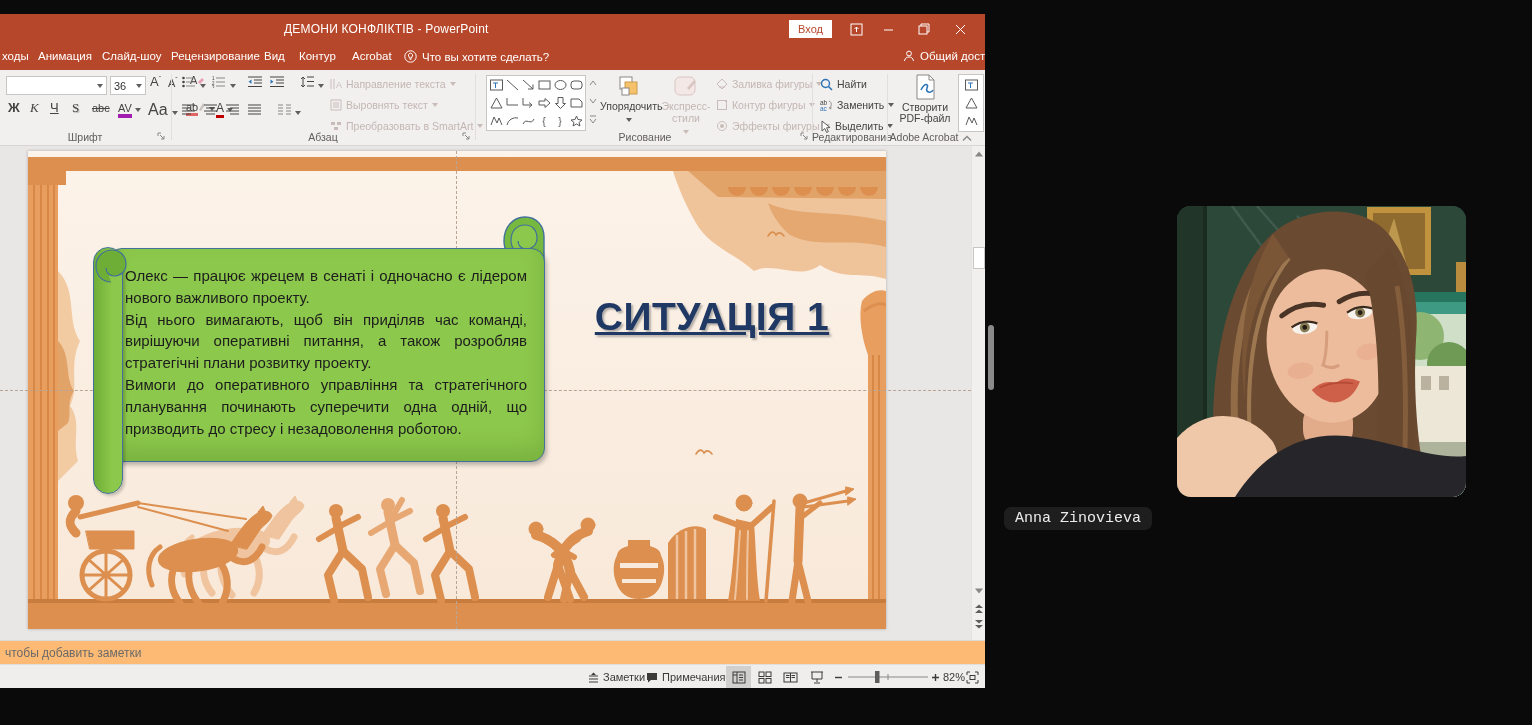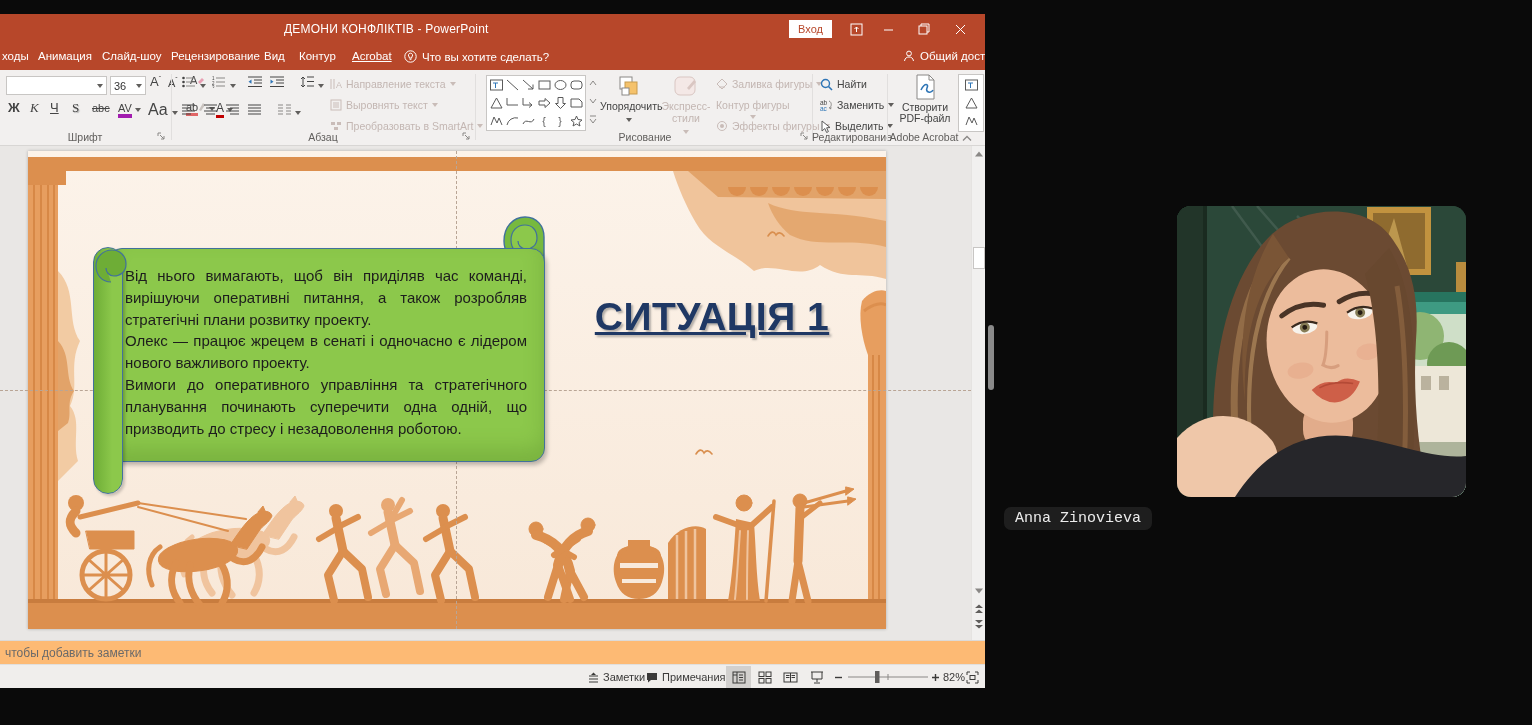--- a/index.html
+++ b/index.html
@@ -100,21 +100,21 @@
     </span>
   </div>
 
   <div class="menubar">
     <span class="mtab" style="left:2px;">ходы</span>
     <span class="mtab" style="left:38px;">Анимация</span>
     <span class="mtab" style="left:102px;">Слайд-шоу</span>
     <span class="mtab" style="left:171px;">Рецензирование</span>
     <span class="mtab" style="left:264px;">Вид</span>
     <span class="mtab" style="left:299px;">Контур</span>
-    <span class="mtab" style="left:352px;text-decoration:underline;">Acrobat</span>
+    <span class="mtab" style="left:352px;">Acrobat</span>
     <span class="mtab tellme" style="left:404px;">
       <svg width="13" height="13" viewBox="0 0 13 13">
           <circle cx="6.5" cy="6.5" r="5.7" fill="none" stroke="#fff" stroke-width="1"></circle>
           <path d="M6.5 3.2 a2.1 2.1 0 0 1 1.2 3.8 v1.1 h-2.4 v-1.1 a2.1 2.1 0 0 1 1.2 -3.8 M5.6 9.3 h1.8" stroke="#fff" fill="none" stroke-width="1"></path>
         </svg>
       <span>Что вы хотите сделать?</span>
     </span>
     <span class="mtab tellme" style="left:903px;">
       <svg width="12" height="12" viewBox="0 0 12 12">
           <circle cx="6" cy="3.5" r="2.4" fill="none" stroke="#fff"></circle>
@@ -348,21 +348,21 @@
       <span class="caret dis" style="margin-top:1px;"></span>
     </div>
     <div class="rrow dis" style="left:716px; top:4px;">
       <svg class="micon" width="12" height="12" viewBox="0 0 12 12">
           <path d="M6 1 L11 6 L6 11 L1 6 Z" fill="none" stroke="#C9BCB8"></path>
           <path d="M3 9 L9 9" stroke="#C9BCB8"></path>
         </svg>
       <span>Заливка фигуры</span>
         <span class="caret dis"></span>
     </div>
-    <div class="rrow dis" style="left:716px; top:25px;flex-direction:column;">
+    <div class="rrow dis" style="left:716px; top:25px;">
       <svg class="micon" width="12" height="12" viewBox="0 0 12 12">
           <rect x="1.5" y="1.5" width="9" height="9" fill="none" stroke="#C9BCB8"></rect>
           <path d="M9 2 L11 4" stroke="#C9BCB8"></path>
         </svg>
       <span>Контур фигуры</span>
         <span class="caret dis"></span>
     </div>
     <div class="rrow dis" style="left:716px; top:46px;">
       <svg class="micon" width="12" height="12" viewBox="0 0 12 12">
           <circle cx="6" cy="6" r="4.5" fill="none" stroke="#C9BCB8"></circle>
@@ -578,22 +578,22 @@
     <svg class="abs" style="left:408px; top:0;" width="46" height="48" viewBox="0 0 46 48">
       <path d="M23,47 C10,47 3,37 3,26 C3,12 12,2 24,2 C36,2 43,11 43,22 L43,47 Z" fill="#77B93E" stroke="#41719C" stroke-width="1.4"></path>
       <path d="M24,40 C15,40 10,33 10,25 C10,16 16,10 24,10 C31,10 36,15 36,23 C36,30 31,34 25,34 C20,34 17,30 17,26" fill="#8CC84B" stroke="#41719C" stroke-width="1.2"></path>
     </svg>
     <div class="sc-body"></div>
     <div class="sc-roll"></div>
     <svg class="abs" style="left:1px; top:33px;" width="34" height="36" viewBox="0 0 34 36">
       <path d="M17,34 C8,34 2,27 2,18 C2,9 9,2 18,2 C26,2 32,8 32,16 C32,24 26,28 20,28 C15,28 12,24 12,20" fill="#6EAD36" stroke="#41719C" stroke-width="1.2"></path>
     </svg>
     <div class="sc-text">
+      <p>Олекс — працює жрецем в сенаті і одночасно є лідером нового важливого проекту.</p>
       <p>Від нього вимагають, щоб він приділяв час команді, вирішуючи оперативні питання, а також розробляв стратегічні плани розвитку проекту.</p>
-      <p>Олекс — працює жрецем в сенаті і одночасно є лідером нового важливого проекту.</p>
       <p>Вимоги до оперативного управління та стратегічного планування починають суперечити одна одній, що призводить до стресу і незадоволення роботою.</p>
     </div>
   </div>
 
   <div class="stitle">СИТУАЦІЯ 1</div>
 
   <div class="vsb">
     <svg style="top:4px;" width="10" height="8" viewBox="0 0 10 8">
         <path d="M1 6.5 L5 1.5 L9 6.5 Z" fill="#8a8886"></path>
       </svg>

